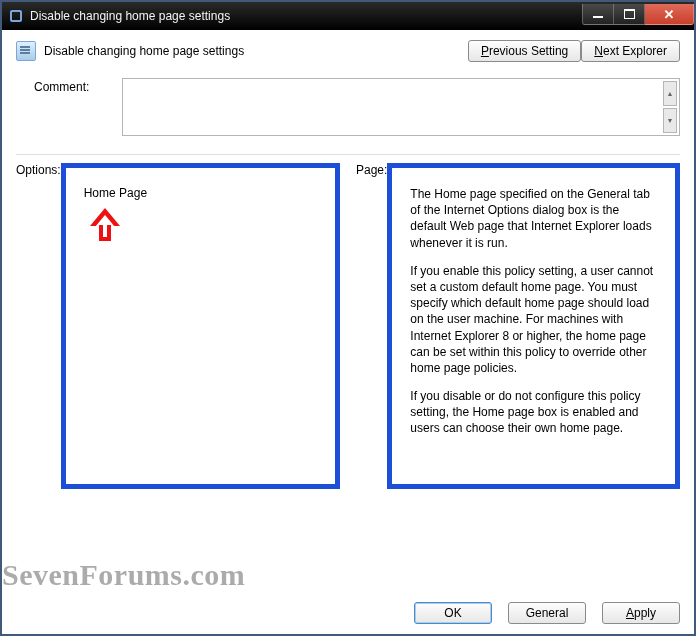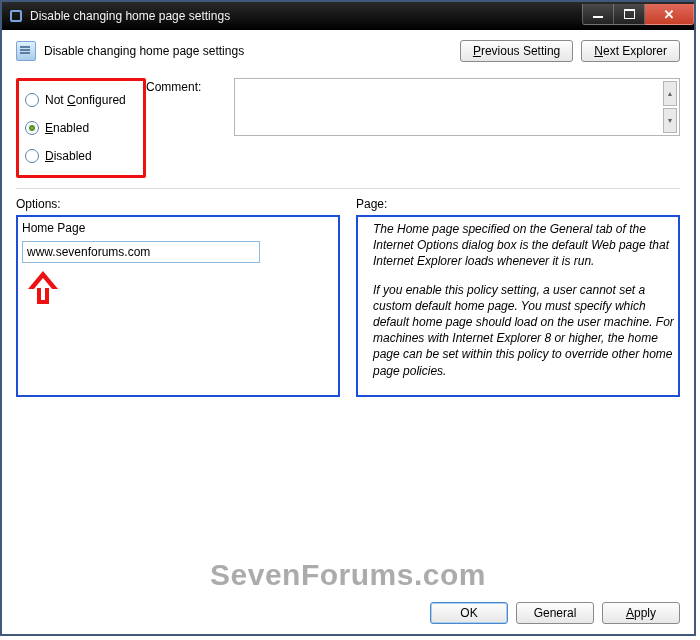--- a/index.html
+++ b/index.html
@@ -16,53 +16,53 @@
   .winbtn.close{width:48px;background:linear-gradient(#e06a5a,#c8402a);border-left:none;border-radius:0 0 3px 0;}
   .winbtn.min span{width:10px;height:0;border-bottom:2px solid #fff;margin-top:6px;}
   .winbtn.max span{width:9px;height:7px;border:1px solid #fff;border-top:2px solid #fff;}
   .winbtn.close span{font-size:13px;line-height:1;}
   
   .client{position:absolute;top:28px;left:0;right:0;bottom:0;background:#fff;padding:10px 14px 10px 14px;box-sizing:border-box;}
   .headrow{display:flex;align-items:center;}
   .policy-icon{width:18px;height:18px;margin-right:8px;background:linear-gradient(#dff0ff,#a9cbe8);border:1px solid #7aa7d9;border-radius:2px;position:relative;}
   .policy-icon::after{content:"";position:absolute;left:3px;top:4px;width:10px;height:2px;background:#5a7fa3;box-shadow:0 3px 0 #5a7fa3,0 6px 0 #5a7fa3;}
   .policy-title{font-size:12px;}
-  .navbtns{margin-left:auto;display:flex;gap:8px;}
+  .navbtns{margin-left:auto;display:flex;}
   .btn{height:22px;padding:0 12px;border:1px solid #8a8a8a;border-radius:3px;background:linear-gradient(#fdfdfd,#e7e7e7);font-family:inherit;font-size:12px;cursor:pointer;}
   .btn u{text-decoration:underline;}
   .btn.def{border-color:#4a88c7;box-shadow:0 0 0 1px #a8cdee inset;}
   .cfgrow{display:flex;margin-top:16px;}
   .radiocol{width:130px;border:3px solid #e11;padding:8px 6px 8px 6px;box-sizing:border-box;border-radius:2px;}
   .opt{display:flex;align-items:center;margin:4px 0 14px 0;cursor:pointer;}
   .opt:last-child{margin-bottom:4px;}
   .radio{width:12px;height:12px;border:1px solid #5a7fa3;border-radius:50%;margin-right:6px;display:flex;align-items:center;justify-content:center;background:#fff;}
   .radio.sel::after{content:"";width:6px;height:6px;border-radius:50%;background:radial-gradient(#6fb636,#3f7a1a);}
   .ul{text-decoration:underline;}
-  .rightcol{flex:1;}
+  .rightcol{flex:1;margin-left:18px;}
   .fldrow{display:flex;align-items:flex-start;margin-bottom:8px;}
   .fldlabel{width:88px;padding-top:2px;}
   .commentbox{flex:1;height:56px;border:1px solid #b5b5b5;background:#fff;position:relative;}
   .supportbox{flex:1;height:34px;border:1px solid #cfcfcf;background:#f3f3f3;padding:4px 18px 0 6px;box-sizing:border-box;position:relative;color:#333;}
   .spin{position:absolute;right:2px;top:2px;bottom:2px;width:14px;display:flex;flex-direction:column;gap:2px;}
   .spin span{flex:1;border:1px solid #b5b5b5;background:#e9e9e9;display:flex;align-items:center;justify-content:center;font-size:7px;color:#666;}
   .rule{border:none;border-top:1px solid #ddd;margin:10px 0 8px;}
   .midrow{display:flex;gap:16px;}
-  .col{flex:1;display:flex;flex-direction:column;}
+  .col{flex:1;display:flex;}
   .col .lab{margin-bottom:4px;}
-  .panel{border:2px solid #1d4ed8;background:#fff;padding:4px;box-sizing:border-box;flex:1;overflow:hidden;position:relative;}
+  .panel{border:5px solid #1d4ed8;background:#fff;padding:18px;box-sizing:border-box;flex:1;overflow:hidden;position:relative;}
   .optpanel{height:326px;}
   .helppanel{height:326px;line-height:1.35;}
   .textinput{width:238px;height:22px;border:1px solid #8fb8dd;padding:2px 4px;box-sizing:border-box;font-family:inherit;font-size:12px;margin-top:6px;}
   .arrow{position:relative;width:30px;height:36px;margin-top:8px;margin-left:6px;}
   .arrow .head{position:absolute;left:0;top:0;width:0;height:0;border-left:15px solid transparent;border-right:15px solid transparent;border-bottom:18px solid #e11;}
   .arrow .headinner{position:absolute;left:5px;top:7px;width:0;height:0;border-left:10px solid transparent;border-right:10px solid transparent;border-bottom:12px solid #fff;}
   .arrow .stem{position:absolute;left:9px;top:17px;width:12px;height:16px;border:4px solid #e11;border-top:none;box-sizing:border-box;}
-  .helppanel p{margin:0 0 12px 11px;font-style:italic;}
-  .watermark{position:absolute;left:0;right:0;bottom:42px;text-align:center;font-size:30px;font-weight:600;color:rgba(102,102,102,.55);pointer-events:none;letter-spacing:.5px;}
-  .footer{position:absolute;right:14px;bottom:10px;display:flex;gap:8px;}
+  .helppanel p{margin:0 0 12px 0;}
+  .watermark{position:absolute;left:0;right:0;bottom:42px;font-size:30px;font-weight:600;color:rgba(102,102,102,.55);pointer-events:none;letter-spacing:.5px;font-family:Liberation Serif, serif;}
+  .footer{position:absolute;right:14px;bottom:10px;display:flex;gap:16px;}
   .footer .btn{width:78px;}
 </style>
 </head>
 <body>
 
 <div class="window">
   <div class="titlebar">
     <div class="tb-icon"></div>
     <div class="title">Disable changing home page settings</div>
     <div class="winbtns">
@@ -82,34 +82,20 @@
     <div class="headrow">
       <div class="policy-icon"></div>
       <div class="policy-title">Disable changing home page settings</div>
       <div class="navbtns">
         <button class="btn"><u>P</u><span>revious Setting</span></button>
         <button class="btn"><u>N</u><span>ext Explorer</span></button>
       </div>
     </div>
 
     <div class="cfgrow">
-      <div class="radiocol">
-        <div class="opt">
-          <div class="radio"></div>
-          <span>Not <span class="ul">C</span>onfigured</span>
-        </div>
-        <div class="opt">
-          <div class="radio sel"></div>
-          <span><span class="ul">E</span>nabled</span>
-        </div>
-        <div class="opt">
-          <div class="radio"></div>
-          <span><span class="ul">D</span>isabled</span>
-        </div>
-      </div>
 
       <div class="rightcol">
         <div class="fldrow">
           <div class="fldlabel">Comment:</div>
           <div class="commentbox">
             <div class="spin">
                 <span>▲</span>
                 <span>▼</span>
               </div>
           </div>
@@ -117,33 +103,33 @@
       </div>
     </div>
 
     <hr class="rule">
 
     <div class="midrow">
       <div class="col">
         <div class="lab">Options:</div>
         <div class="panel optpanel">
           <div>Home Page</div>
-          <input class="textinput" type="text" value="www.sevenforums.com" style="">
           <div class="arrow">
             <div class="head"></div>
               <div class="headinner"></div>
               <div class="stem"></div>
           </div>
         </div>
       </div>
       <div class="col">
         <div class="lab">Page:</div>
         <div class="panel helppanel">
           <p>The Home page specified on the General tab of the Internet Options dialog box is the default Web page that Internet Explorer loads whenever it is run.</p>
           <p>If you enable this policy setting, a user cannot set a custom default home page. You must specify which default home page should load on the user machine. For machines with Internet Explorer 8 or higher, the home page can be set within this policy to override other home page policies.</p>
+          <p>If you disable or do not configure this policy setting, the Home page box is enabled and users can choose their own home page.</p>
         </div>
       </div>
     </div>
 
     <div class="watermark">SevenForums.com</div>
 
     <div class="footer">
       <button class="btn def">OK</button>
       <button class="btn">General</button>
       <button class="btn"><u>A</u>pply</button>

